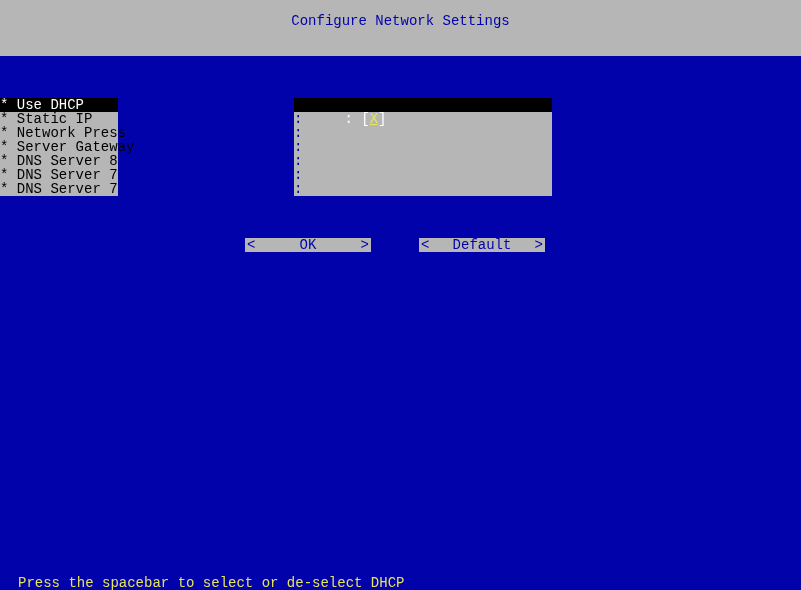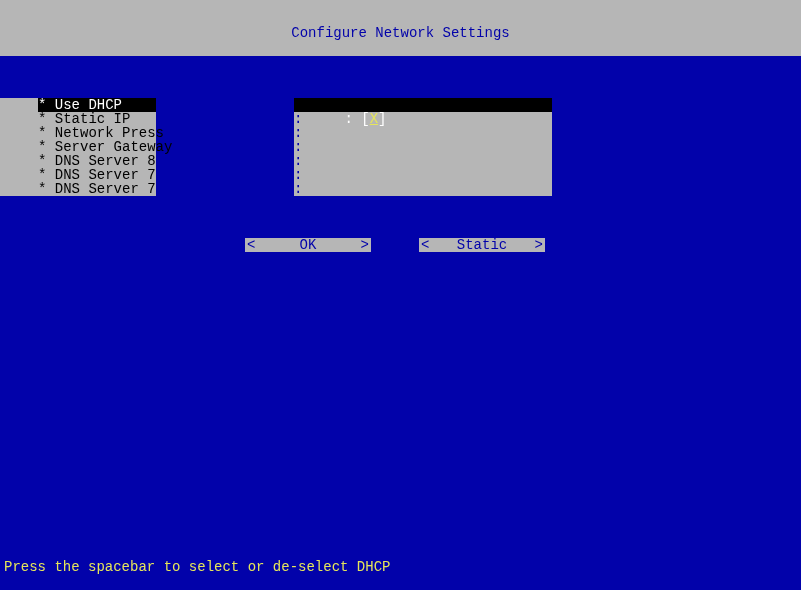--- a/index.html
+++ b/index.html
@@ -21,32 +21,31 @@
   .titlebar {
     position: absolute;
     left: 0; top: 0;
     width: 801px;
     height: 56px;
     background: #b6b6b6;
   }
   .title {
     position: absolute;
     left: 0; right: 0;
-    top: 26px;
+    top: 14px;
     text-align: center;
     color: #0202aa;
     white-space: pre;
   }
   .labels {
     position: absolute;
     left: 0;
     top: 98px;
     width: 118px;
     background: #b6b6b6;
-    padding-left: 38px;
   }
   .row {
     height: 14px;
     white-space: pre;
     color: #000000;
     font-family: "Courier New", Courier, monospace;
   }
   .row.selected {
     background: #000;
     color: #fff;
@@ -89,27 +88,27 @@
     display: flex;
     align-items: center;
   }
   .btn-ok { left: 245px; width: 126px; }
   .btn-cancel { left: 419px; width: 126px; }
   .btn-bracket { position: absolute; }
   .btn-text { width: 100%; text-align: center; display:inline-block; }
   .statusbar {
     position: absolute;
     left: 0;
-    bottom: 16px;
+    bottom: 0;
     width: 801px;
     height: 14px;
     background: #0202aa;
     color: #e6e65a;
     white-space: pre;
-    padding-left: 4px;
+    padding-left: 18px;
     box-sizing: border-box;
   }
 </style>
 </head>
 <body>
 
 <div class="screen">
 
   <div class="titlebar">
     <div class="title">Configure Network Settings</div>
@@ -138,20 +137,20 @@
   </div>
 
   <div class="buttons">
     <div class="btn btn-ok">
       <span class="btn-bracket" style="left:2px;">&lt;</span>
       <span class="btn-text">OK</span>
       <span class="btn-bracket" style="right:2px;">&gt;</span>
     </div>
     <div class="btn btn-cancel">
       <span class="btn-bracket" style="left:2px;">&lt;</span>
-      <span class="btn-text">Static</span>
+      <span class="btn-text">Default</span>
       <span class="btn-bracket" style="right:2px;">&gt;</span>
     </div>
   </div>
 
   <div class="statusbar">Press the spacebar to select or de-select DHCP</div>
 
 </div>
 
 </body></html>

